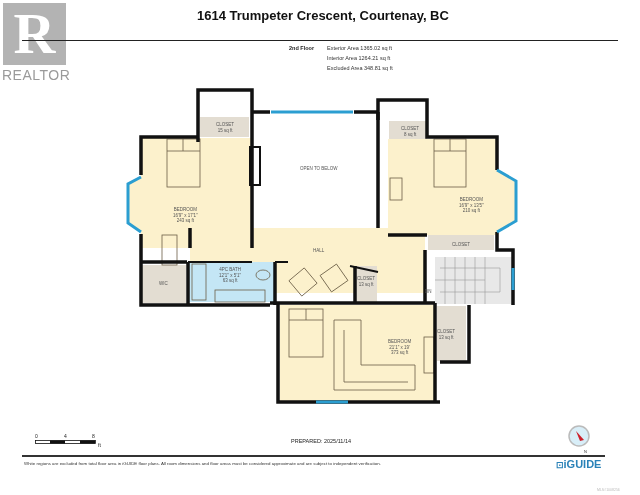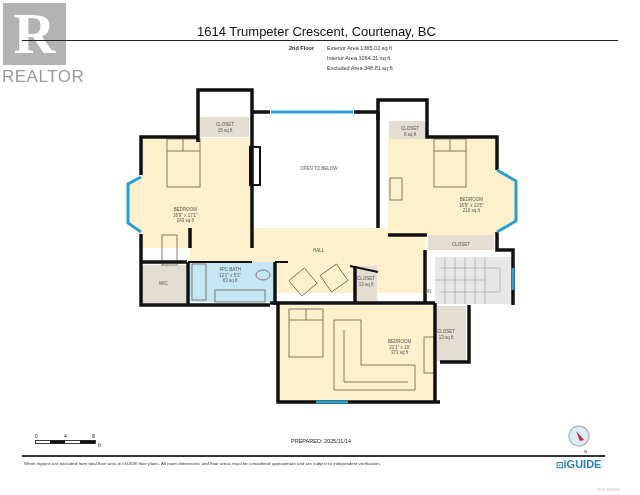--- a/index.html
+++ b/index.html
@@ -1,22 +1,22 @@
 <!DOCTYPE html>
 <html><head>
   <meta charset="utf-8">
   <style>
     html, body { margin:0; padding:0; }
     body { width:640px; height:495px; background:#ffffff; position:relative; overflow:hidden; font-family:"Liberation Sans", sans-serif; }
     .abs { position:absolute; }
     .realtor-logo { left:0; top:0; width:68px; height:88px; }
     .realtor-box { left:3px; top:3px; width:63px; height:62px; background:#b3b3b3; }
     .realtor-r { left:3px; top:3px; width:63px; height:62px; color:#fff; font-size:58px; font-weight:bold; text-align:center; line-height:62px; font-family:"Liberation Serif", serif; }
-    .realtor-text { left:2px; top:67px; font-size:17px; color:#9a9a9a; letter-spacing:0.5px; }
-    .title { left:197px; top:24px; font-size:13px; font-weight:normal; color:#111; white-space:nowrap; }
+    .realtor-text { left:2px; top:67px; font-size:14px; color:#9a9a9a; letter-spacing:0.5px; }
+    .title { left:197px; top:8px; font-size:13px; font-weight:bold; color:#111; white-space:nowrap; }
     .title-rule { left:22px; top:40px; width:596px; height:1px; background:#222; }
     .floor-label { left:289px; top:45px; font-size:5.5px; font-weight:bold; color:#222; }
     .area-line { left:327px; font-size:5.5px; color:#333; white-space:nowrap; }
     .room-label { font-size:4.5px; color:#555; text-align:center; line-height:5.5px; white-space:nowrap; }
     .scale-lbl { font-size:5px; color:#222; }
     .prepared { left:291px; top:438px; font-size:5.5px; color:#222; }
     .footer-rule { left:22px; top:455px; width:583px; height:1.5px; background:#333; }
     .disclaimer { left:24px; top:461px; font-size:4.4px; color:#333; white-space:nowrap; }
     .iguide { left:556px; top:458px; font-size:11px; color:#2a82b8; font-weight:bold;text-align:center; }
     .mls { left:597px; top:488px; font-size:3.5px; color:#bbb; }

